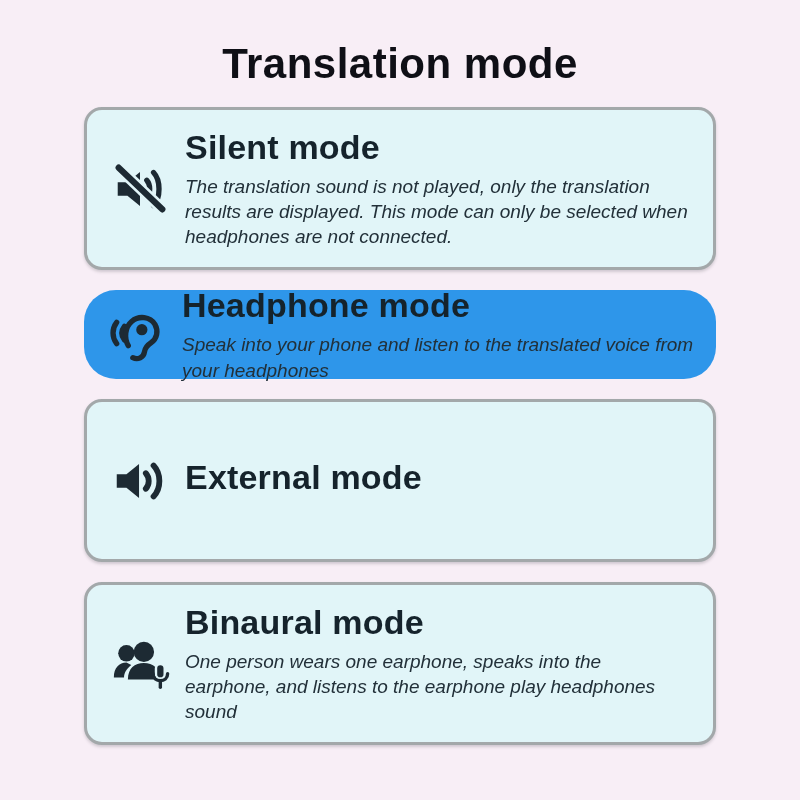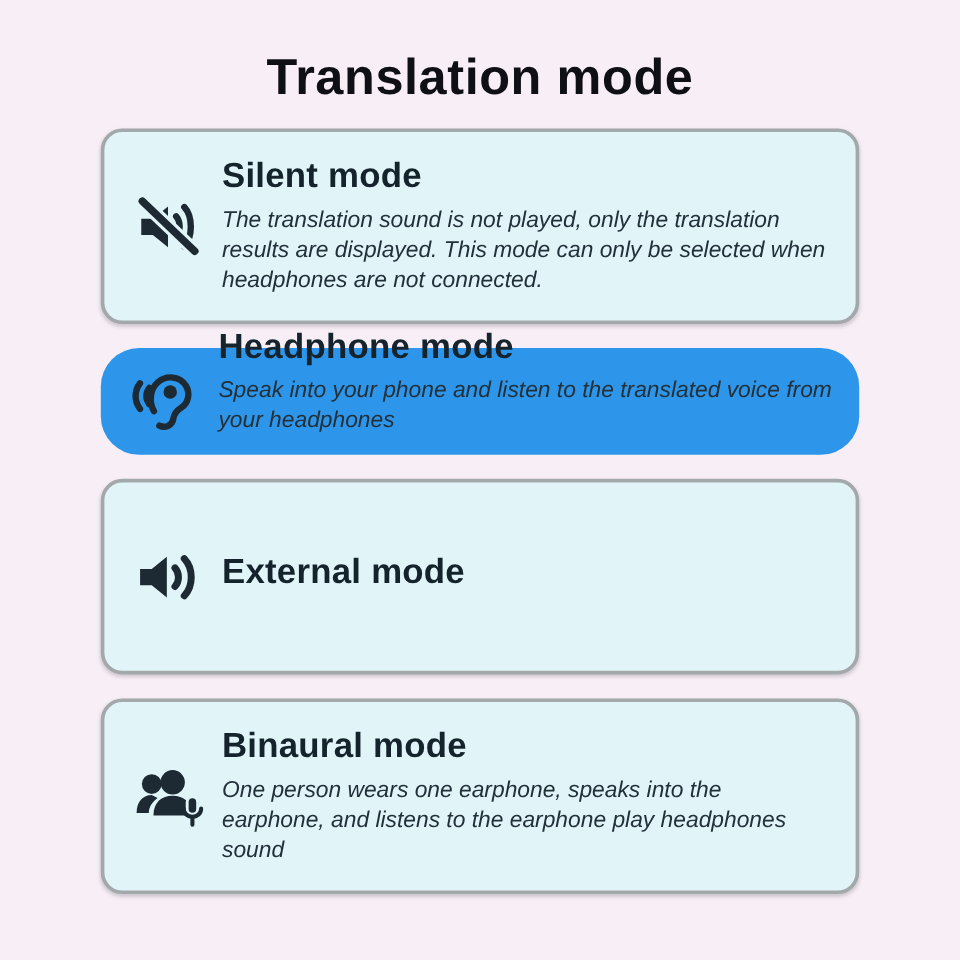--- a/index.html
+++ b/index.html
@@ -44,37 +44,36 @@
     height: 163px;
     background: #e1f5f8;
     border: 3px solid #a3a8aa;
     box-shadow: 0 2px 3px rgba(90,90,100,0.25);
   }
   .card.selected {
     height: 89px;
     background: #2e96ea;
     border: none;
     border-radius: 32px;
-    align-items: flex-end;
   }
   .card-icon {
     flex: 0 0 66px;
     width: 66px;
     margin-right: 12px;
     display: flex;
     align-items: center;
     justify-content: center;
     color: #1d2a33;
   }
   .card-text {
     width: 524px;
   }
   .card-title {
     margin: 0 0 7px 0;
-    font-size: 29px;
+    font-size: 34px;
     font-weight: 700;
     color: #15232c;
     letter-spacing: 0.2px;
   }
   .card-desc {
     margin: 0;
     font-size: 19px;
     line-height: 1.32;
     color: #223039;
     font-style: italic;

